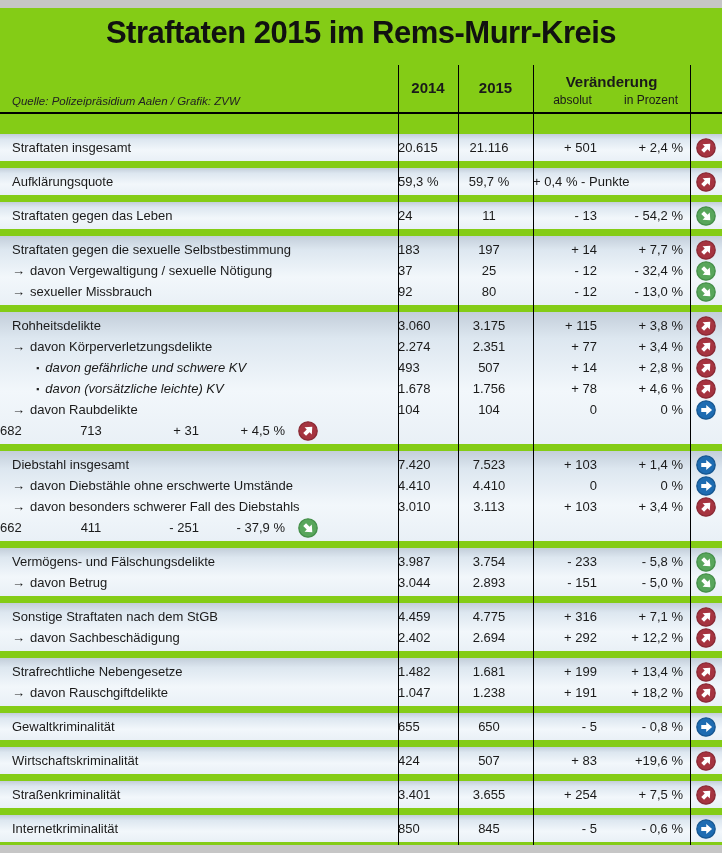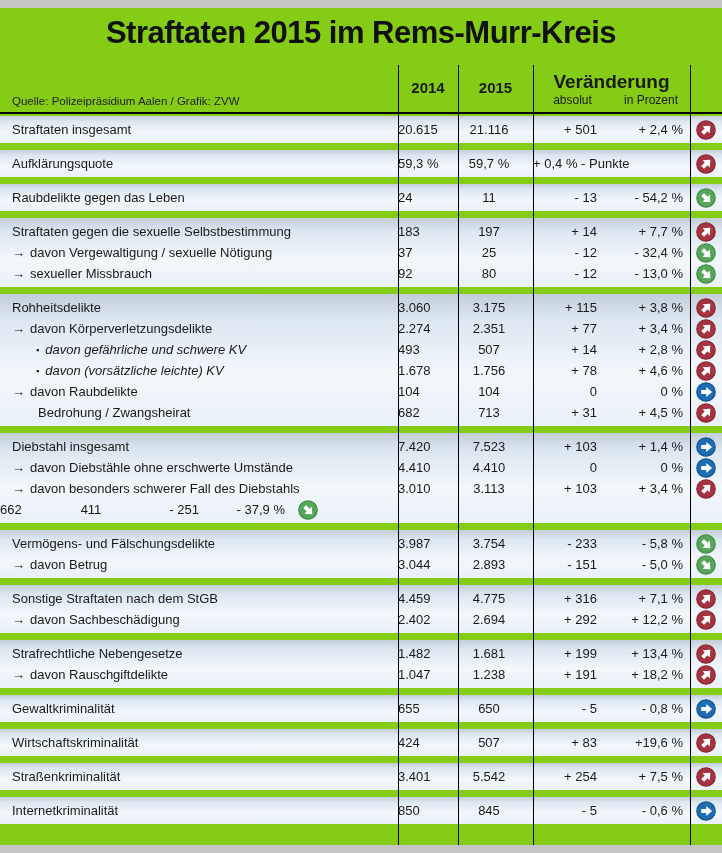--- a/index.html
+++ b/index.html
@@ -6,33 +6,33 @@
   .page{position:relative;width:722px;height:853px;background:#84cc16;overflow:hidden;
         font-family:"Liberation Sans",sans-serif;color:#1a1a1a;}
   .topbar,.bottombar{position:absolute;left:0;width:722px;height:8px;background:#c6c6c6;}
   .topbar{top:0}.bottombar{bottom:0}
   .title{margin:0;padding-top:15px;height:47px;text-align:center;font-size:31px;
          font-weight:bold;letter-spacing:-0.5px;color:#111;}
   
   .thead{position:relative;height:50px;margin:0;border-bottom:2px solid #000;
          display:flex;align-items:stretch;}
   .th-src{flex:0 0 398px;display:flex;align-items:flex-end;padding:0 0 5px 12px;
-          font-size:11.5px;color:#222;box-sizing:border-box;}
+          font-size:11.5px;color:#222;box-sizing:border-box;font-style:italic;}
   .th-year{display:flex;align-items:center;justify-content:center;font-size:15px;font-weight:bold;}
   .th-2014{flex:0 0 60px;}
   .th-2015{flex:0 0 75px;}
   .th-change{flex:0 0 157px;display:flex;flex-direction:column;justify-content:flex-end;padding-bottom:3px;}
-  .th-change .cap{text-align:center;font-weight:bold;font-size:19px;line-height:18px;}
+  .th-change .cap{text-align:center;font-weight:bold;font-size:15px;line-height:18px;}
   .th-change .sub{display:flex;font-size:12px;line-height:18px;}
   .th-change .sub span{display:block;text-align:center;}
   .sub-abs{flex:0 0 79px;}
   .sub-pct{flex:0 0 78px;}
   .th-icon{flex:0 0 32px;}
   
-  .tbody{padding-top:2px;}
+  .tbody{padding-top:20px;}
   .row-block{margin:0 0 7px 0;padding:3px 0;
      background:linear-gradient(180deg,#c3ceda 0%,#dde7f0 20%,#f2f7fb 60%,#e9f0f6 100%);}
   .row-line{display:flex;height:21px;line-height:21px;font-size:13px;}
   .cell{box-sizing:border-box;white-space:nowrap;overflow:visible;}
   .label{flex:0 0 398px;padding-left:12px;}
   .label.ind2{padding-left:36px;font-style:italic;}
   .label.ind3{padding-left:38px;}
   .prefix{display:inline-block;margin-right:5px;}
   .prefix.sq{font-size:9px;vertical-align:1px;margin-right:6px;}
   .v2014{flex:0 0 60px;text-align:left;padding-right:6px;}
@@ -93,21 +93,21 @@
           <div class="cell icon">
             <svg width="20" height="20" viewBox="0 0 24 24">
               <circle cx="12" cy="12" r="11" fill="#a63440" stroke="#8a2a35" stroke-width="1.6"></circle>
               <path d="M6.3 9.6 L12.3 9.6 L12.3 5.9 L19.3 12 L12.3 18.1 L12.3 14.4 L6.3 14.4 Z" fill="#ffffff" transform="rotate(-45 12 12)"></path>
             </svg>
           </div>
         </div>
       </div>
       <div class="row-block">
         <div class="row-line">
-          <div class="cell label ind0"><span>Raubdelikte gegen das Leben</span></div>
+          <div class="cell label ind0"><span>Straftaten gegen das Leben</span></div>
           <div class="cell v2014">24</div>
           <div class="cell v2015">11</div>
           <div class="cell abs">- 13</div>
           <div class="cell pct">- 54,2 %</div>
           <div class="cell icon">
             <svg width="20" height="20" viewBox="0 0 24 24">
               <circle cx="12" cy="12" r="11" fill="#58a65b" stroke="#458f49" stroke-width="1.6"></circle>
               <path d="M6.3 9.6 L12.3 9.6 L12.3 5.9 L19.3 12 L12.3 18.1 L12.3 14.4 L6.3 14.4 Z" fill="#ffffff" transform="rotate(45 12 12)"></path>
             </svg>
           </div>
@@ -214,21 +214,20 @@
           <div class="cell abs">0</div>
           <div class="cell pct">0 %</div>
           <div class="cell icon">
             <svg width="20" height="20" viewBox="0 0 24 24">
               <circle cx="12" cy="12" r="11" fill="#1e6cb2" stroke="#175791" stroke-width="1.6"></circle>
               <path d="M6.3 9.6 L12.3 9.6 L12.3 5.9 L19.3 12 L12.3 18.1 L12.3 14.4 L6.3 14.4 Z" fill="#ffffff" transform="rotate(0 12 12)"></path>
             </svg>
           </div>
         </div>
         <div class="row-line">
-          <div class="cell label ind3"><span>Bedrohung / Zwangsheirat</span></div>
           <div class="cell v2014">682</div>
           <div class="cell v2015">713</div>
           <div class="cell abs">+ 31</div>
           <div class="cell pct">+ 4,5 %</div>
           <div class="cell icon">
             <svg width="20" height="20" viewBox="0 0 24 24">
               <circle cx="12" cy="12" r="11" fill="#a63440" stroke="#8a2a35" stroke-width="1.6"></circle>
               <path d="M6.3 9.6 L12.3 9.6 L12.3 5.9 L19.3 12 L12.3 18.1 L12.3 14.4 L6.3 14.4 Z" fill="#ffffff" transform="rotate(-45 12 12)"></path>
             </svg>
           </div>
@@ -398,21 +397,21 @@
               <circle cx="12" cy="12" r="11" fill="#a63440" stroke="#8a2a35" stroke-width="1.6"></circle>
               <path d="M6.3 9.6 L12.3 9.6 L12.3 5.9 L19.3 12 L12.3 18.1 L12.3 14.4 L6.3 14.4 Z" fill="#ffffff" transform="rotate(-45 12 12)"></path>
             </svg>
           </div>
         </div>
       </div>
       <div class="row-block">
         <div class="row-line">
           <div class="cell label ind0"><span>Straßenkriminalität</span></div>
           <div class="cell v2014">3.401</div>
-          <div class="cell v2015">5.542</div>
+          <div class="cell v2015">3.655</div>
           <div class="cell abs">+ 254</div>
           <div class="cell pct">+ 7,5 %</div>
           <div class="cell icon">
             <svg width="20" height="20" viewBox="0 0 24 24">
               <circle cx="12" cy="12" r="11" fill="#a63440" stroke="#8a2a35" stroke-width="1.6"></circle>
               <path d="M6.3 9.6 L12.3 9.6 L12.3 5.9 L19.3 12 L12.3 18.1 L12.3 14.4 L6.3 14.4 Z" fill="#ffffff" transform="rotate(-45 12 12)"></path>
             </svg>
           </div>
         </div>
       </div>

